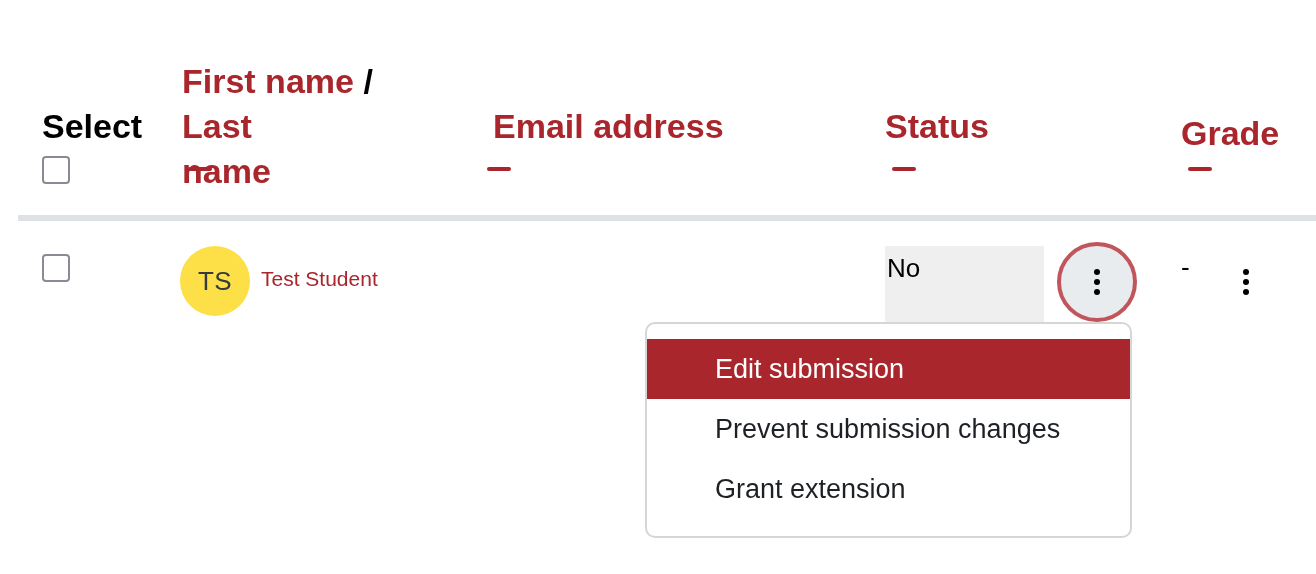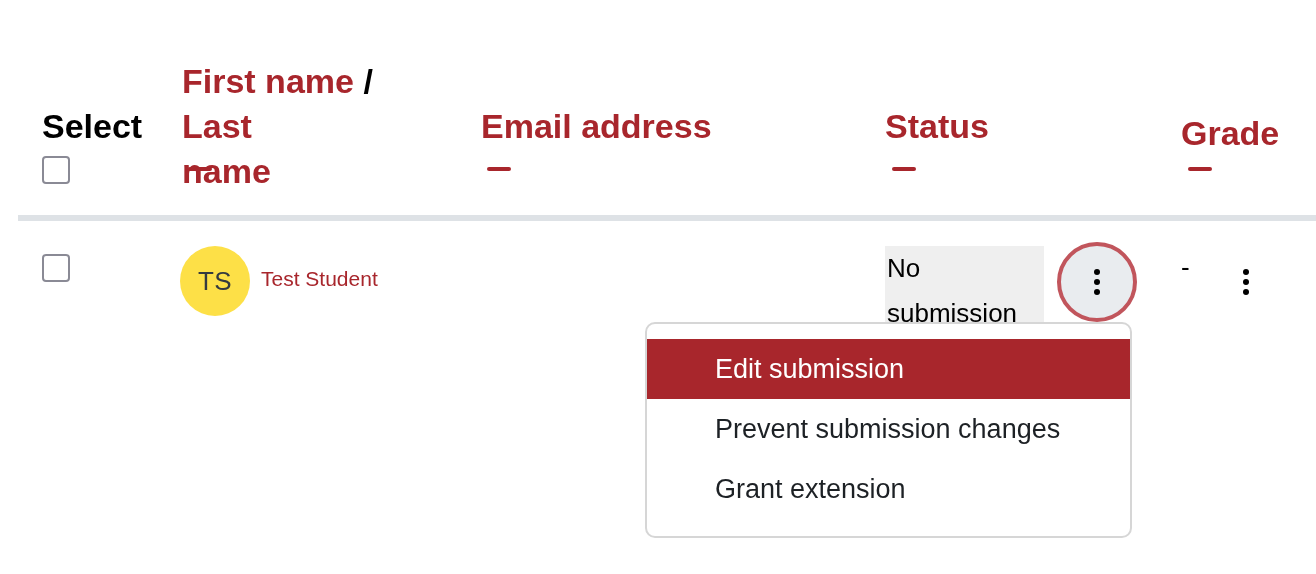--- a/index.html
+++ b/index.html
@@ -82,21 +82,21 @@
   <div class="checkbox" style="left:42px; top:156px;"></div>
 
   <div class="th" style="left:182px; top:59px; width:260px;">
     <a href="#">First name</a>
     <span class="plain">/</span>
     <a href="#">Last</a><br>
     <a href="#">name</a>
   </div>
   <div class="sort-dash" style="left:188px; top:167px;"></div>
 
-  <div class="th" style="left:481px; top:104px;text-align:center;">
+  <div class="th" style="left:493px; top:104px;text-align:center;">
     <a href="#">Email address</a>
   </div>
   <div class="sort-dash" style="left:487px; top:167px;"></div>
 
   <div class="th" style="left:885px; top:104px;">
     <a href="#">Status</a>
   </div>
   <div class="sort-dash" style="left:892px; top:167px;"></div>
 
   <div class="th" style="left:1181px; top:111px;">
@@ -109,21 +109,20 @@
   <div>
     <div class="checkbox" style="left:42px; top:254px;"></div>
 
     <div class="avatar">
       <span>TS</span>
     </div>
     <a href="#" class="user-link">Test Student</a>
 
     <div class="status-box">
       <div>No</div>
-      <div>submission</div>
     </div>
 
     <div class="kebab-active">
       <div class="dots">
           <span></span>
           <span></span>
           <span></span>
         </div>
     </div>
 

